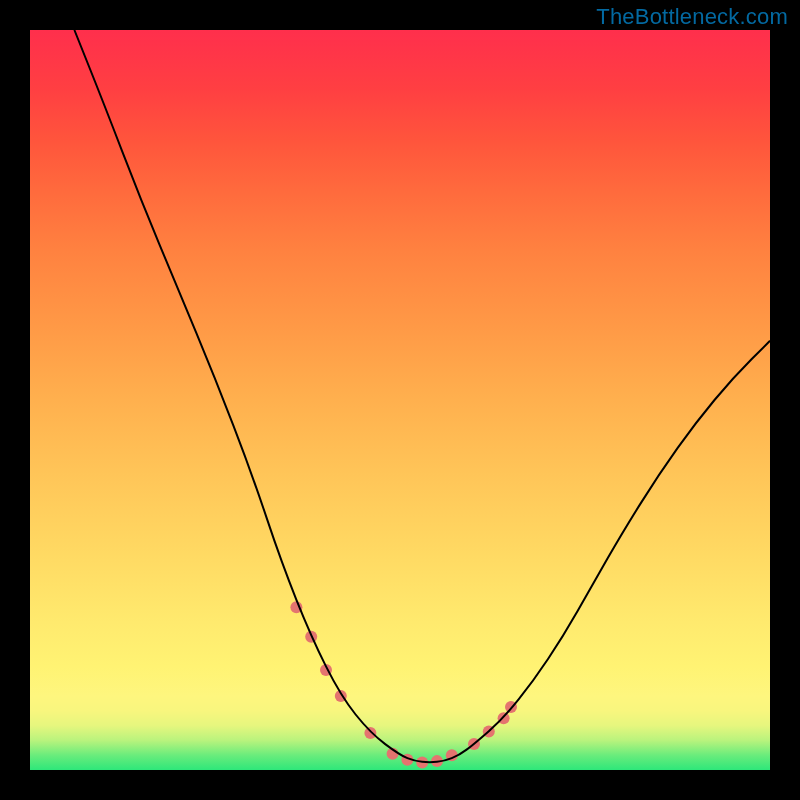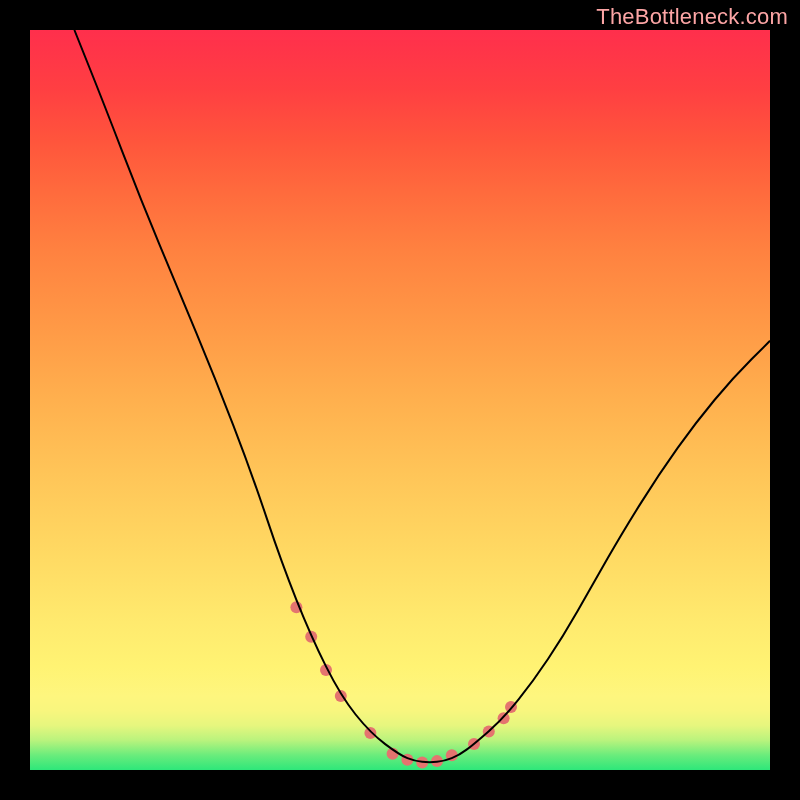--- a/index.html
+++ b/index.html
@@ -51,21 +51,21 @@
     left: 0;
     top: 0;
     width: 740px;
     height: 740px;
     overflow: visible;
   }
   .watermark {
     position: absolute;
     top: 4px;
     right: 12px;
-    color: #fca5a5;
+    color: #0369a1;
     font-size: 22px;
     font-weight: 500;
     letter-spacing: 0.2px;
     user-select: none;
   }
 </style>
 </head>
 <body>
 
 <div class="frame">

